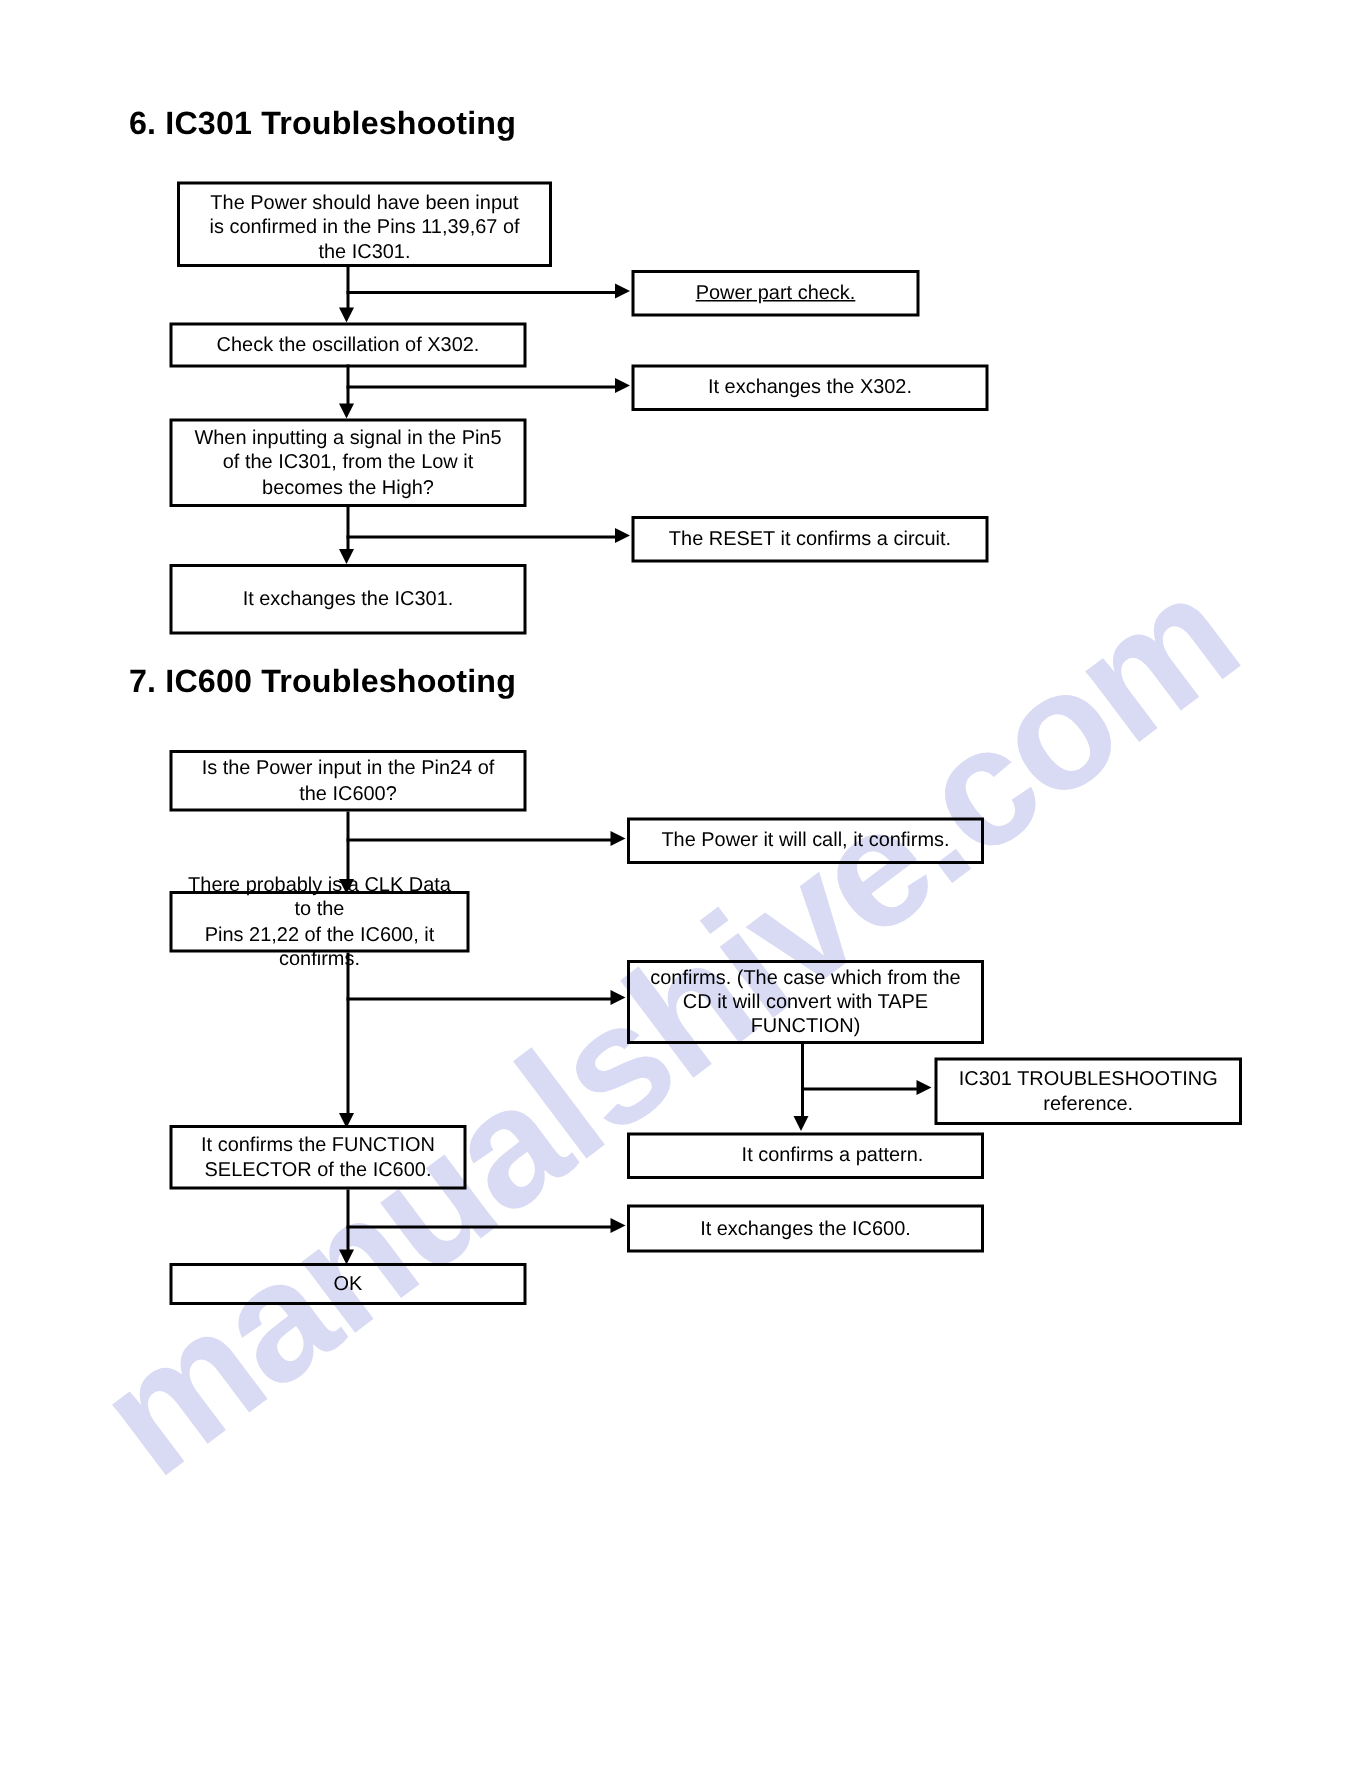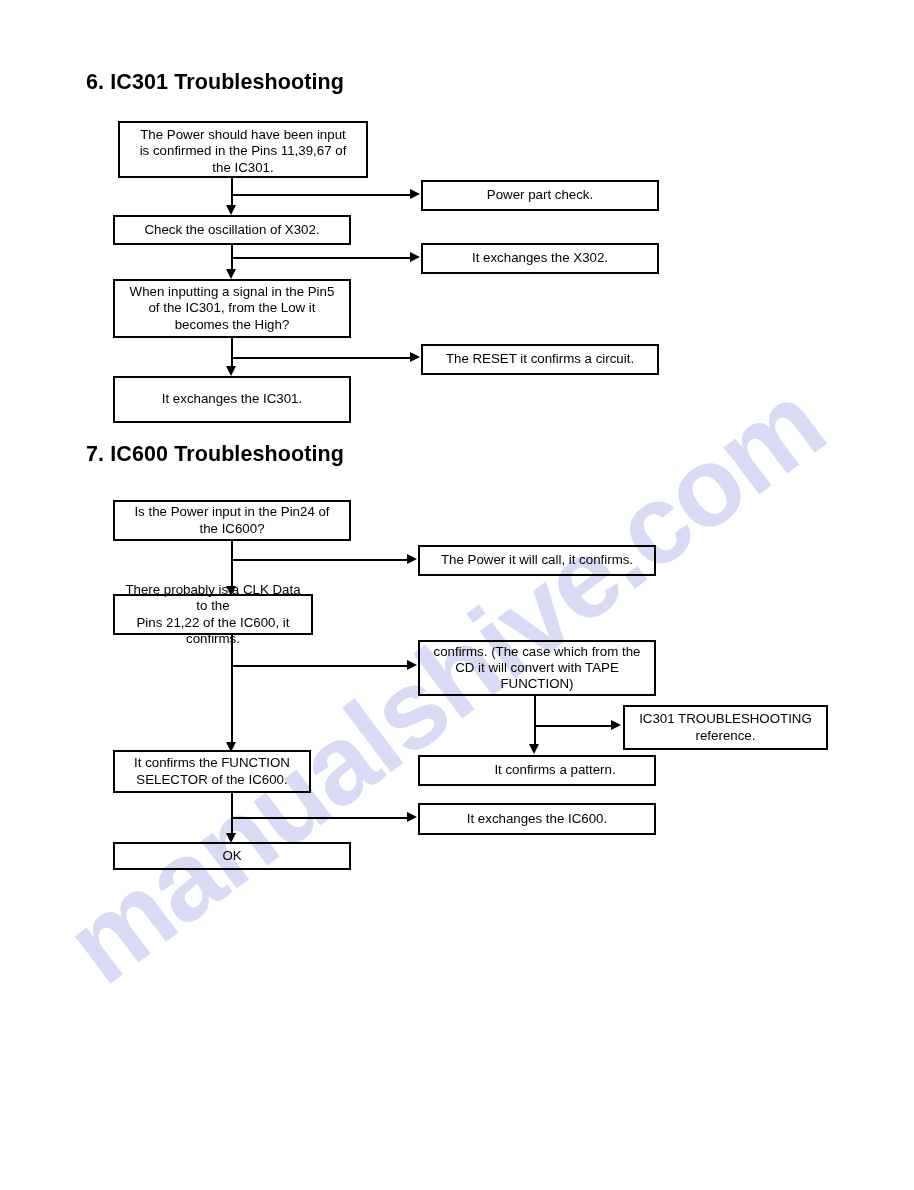--- a/index.html
+++ b/index.html
@@ -119,21 +119,21 @@
     <span class="txt">The Power should have been input
 is confirmed in the Pins 11,39,67 of
 the IC301.</span>
   </div>
 
   <div class="vline" style="left:231px; top:178px; height:29px;"></div>
   <div class="arrow-down" style="left:226px; top:205px;"></div>
   <div class="hline" style="left:231px; top:194px; width:182px;"></div>
   <div class="arrow-right" style="left:410px; top:189px;"></div>
 
-  <div class="fbox" style="left:421px; top:180px; width:238px; height:31px;">
+  <div class="fbox" style="left:421px; top:180px; width:192px; height:31px;text-decoration:underline;">
     <span class="txt">Power part check.</span>
   </div>
 
   <div class="fbox" style="left:113px; top:199px; width:238px; height:30px;margin-top:16px;">
     <span class="txt">Check the oscillation of X302.</span>
   </div>
 
   <div class="vline" style="left:231px; top:243px; height:29px;"></div>
   <div class="arrow-down" style="left:226px; top:269px;"></div>
   <div class="hline" style="left:231px; top:257px; width:182px;"></div>

